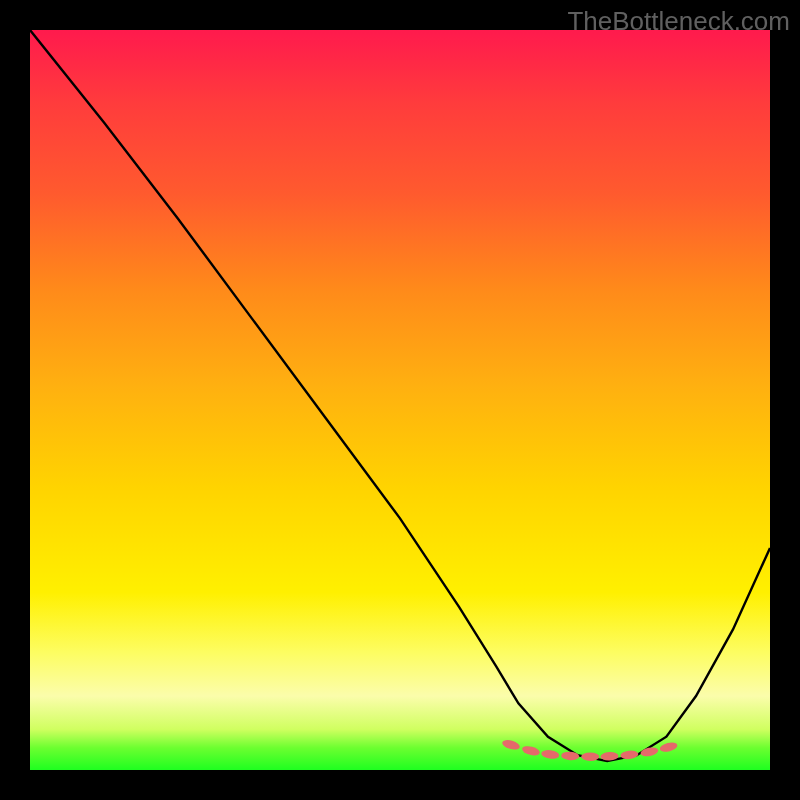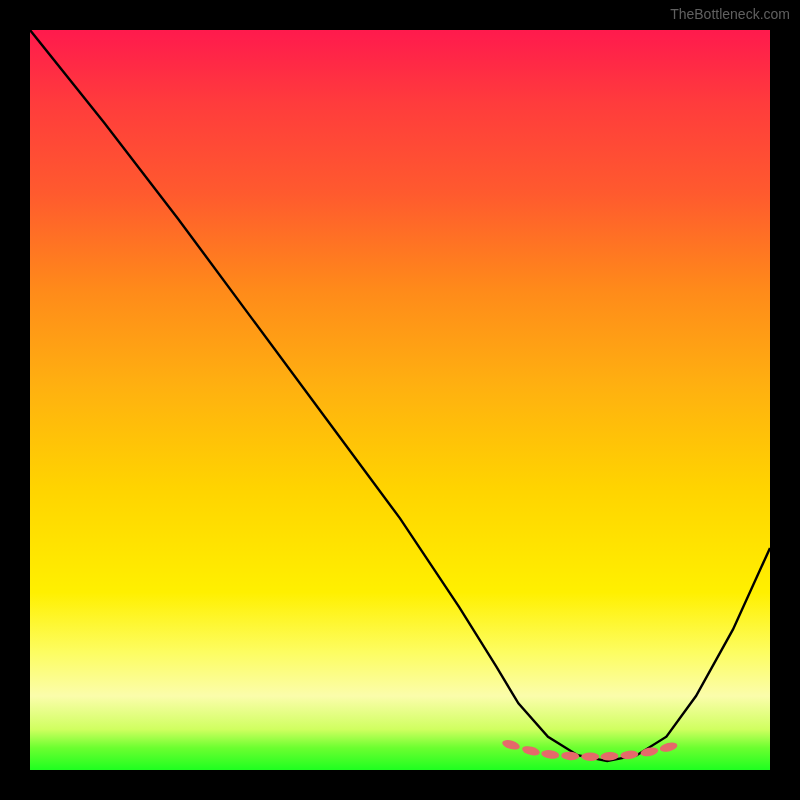--- a/index.html
+++ b/index.html
@@ -8,21 +8,21 @@
     position: relative;
     width: 800px;
     height: 800px;
     background: #000;
   }
   .watermark {
     position: absolute;
     top: 6px;
     right: 10px;
     font-family: Arial, sans-serif;
-    font-size: 14px;
+    font-size: 26px;
     color: #606060;
     z-index: 10;
   }
   .plot-area {
     position: absolute;
     left: 30px;
     top: 30px;
     width: 740px;
     height: 740px;
     background: linear-gradient(to bottom,

